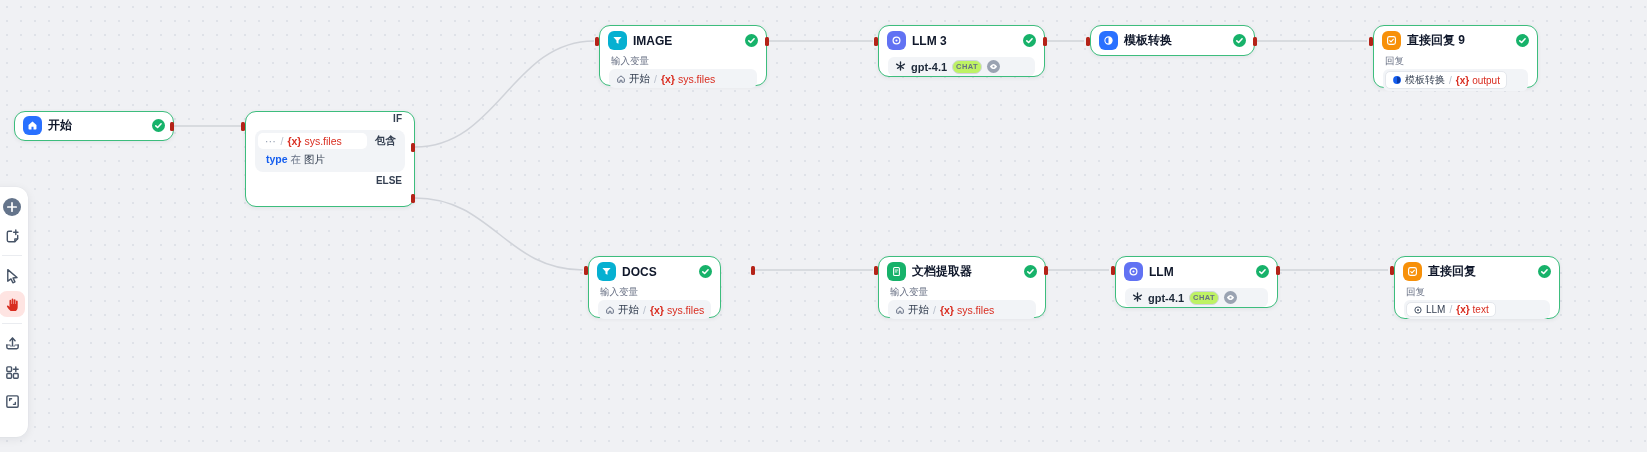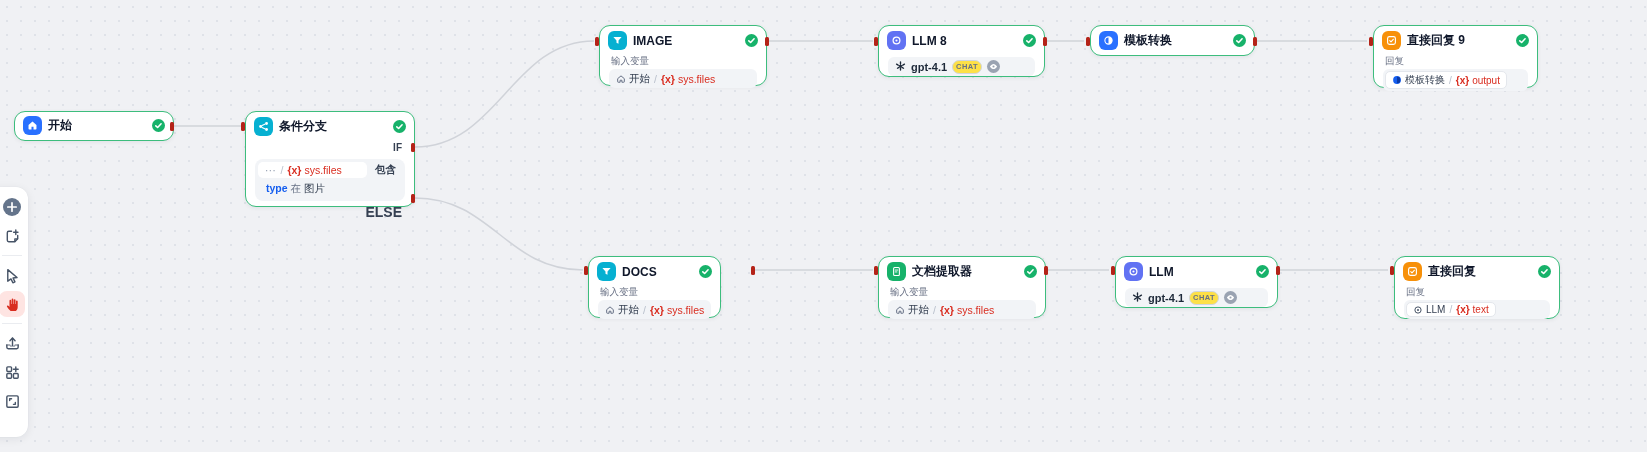--- a/index.html
+++ b/index.html
@@ -20,37 +20,37 @@
   .ntitle{font-size:12px;font-weight:700;color:#0f172a;flex:1;white-space:nowrap;}
   .ncheck{width:13px;height:13px;flex:none;display:flex;}
   .nlabel{font-size:9.5px;color:#676f83;padding:0 11px;line-height:12px;}
   .nfield{margin:2px 9px 8px;background:#f2f4f7;border-radius:6px;padding:0 7px;display:flex;
           align-items:center;gap:3px;font-size:10.5px;color:#354052;height:19px;white-space:nowrap;overflow:hidden;text-align:right;}
   .red{color:#d92d20;}
   .bx{color:#d92d20;font-weight:800;}
   .slash{color:#b9c0cc;padding:0 1px;}
   .refname{color:#354052;}
   .chat-badge{font-size:7.5px;border:1px solid #d0d5dd;border-radius:7px;padding:0 3px;color:#667085;
-              background:#fde047;height:12px;line-height:12px;font-weight:700;letter-spacing:.4px;}
+              background:#bef264;height:12px;line-height:12px;font-weight:700;letter-spacing:.4px;}
   .eye{width:13px;height:13px;border-radius:50%;background:#9aa3b2;display:flex;align-items:center;justify-content:center;flex:none;}
   .model-name{font-weight:600;color:#1d2939;font-size:11px;}
   
   .afield{margin:2px 9px 8px;background:#f2f4f7;border-radius:6px;padding:2px;display:flex;}
   .vchip{background:#fff;border:1px solid #e4e7ec;border-radius:5px;padding:1px 6px;display:flex;
          align-items:center;gap:3px;font-size:10px;color:#354052;white-space:nowrap;}
   
   .cond-if{text-align:right;font-size:10px;font-weight:700;color:#354052;padding:0 12px;height:15px;line-height:13px;}
   .cond-box{margin:3px 9px 0;background:#f2f4f7;border-radius:8px;padding:3px;font-size:10.5px;}
   .cond-row1{display:flex;align-items:center;}
   .cond-chip{flex:1;background:#fff;border-radius:5px;padding:2px 7px;display:flex;gap:3px;align-items:center;white-space:nowrap;}
   .cond-op{color:#354052;font-weight:600;padding:0 6px 0 8px;font-size:10.5px;}
   .cond-row2{padding:4px 8px 2px;color:#667085;}
   .cond-key{color:#155eef;font-weight:600;}
   .cond-val{color:#354052;}
-  .cond-else{text-align:right;font-size:14px;font-weight:700;color:#354052;padding:3px 12px 0;}
+  .cond-else{text-align:right;font-size:10px;font-weight:700;color:#354052;padding:3px 12px 0;}
   .ellipsis{color:#98a2b3;letter-spacing:1px;}
   .mini{display:flex;flex:none;}
   
   .toolbar{position:absolute;left:-16px;top:187px;width:44px;height:250px;background:#fff;border-radius:12px;
            box-shadow:0 2px 10px rgba(16,24,40,.08),0 0 0 0.5px #e9ebef;z-index:5;
            display:flex;flex-direction:column;align-items:flex-end;padding:7px 3px;box-sizing:border-box;gap:3px;}
   .tbtn{width:26px;height:26px;border-radius:8px;display:flex;align-items:center;justify-content:center;flex:none;}
   .tbtn.active{background:#fee4e2;}
   .tdiv{width:20px;height:1px;background:#eaecf0;margin:3px 3px 3px 0;flex:none;}
 </style>
@@ -101,37 +101,20 @@
       <span class="ncheck">
         <svg width="13" height="13" viewBox="0 0 12 12">
             <circle cx="6" cy="6" r="6" fill="#17b26a"></circle>
             <path d="M3.5 6.3l1.7 1.6 3.2-3.5" stroke="#fff" stroke-width="1.4" fill="none" stroke-linecap="round" stroke-linejoin="round"></path>
           </svg>
       </span>
     </div>
   </div>
 
   <div class="node" style="left:245px;top:111px;width:170px;height:96px">
-    <div class="nhead">
-      <span class="nicon" style="background:#06b0d1">
-        <svg width="13" height="13" viewBox="0 0 18 18">
-            <path d="M6.3 8.1l5.2-2.7M6.3 9.9l5.2 2.7" stroke="#fff" stroke-width="1.5"></path>
-            <circle cx="5" cy="9" r="2" fill="#fff"></circle>
-            <circle cx="13.2" cy="4.9" r="2" fill="#fff"></circle>
-            <circle cx="13.2" cy="13.1" r="2" fill="#fff"></circle>
-          </svg>
-      </span>
-      <span class="ntitle">条件分支</span>
-      <span class="ncheck">
-        <svg width="13" height="13" viewBox="0 0 12 12">
-            <circle cx="6" cy="6" r="6" fill="#17b26a"></circle>
-            <path d="M3.5 6.3l1.7 1.6 3.2-3.5" stroke="#fff" stroke-width="1.4" fill="none" stroke-linecap="round" stroke-linejoin="round"></path>
-          </svg>
-      </span>
-    </div>
     <div class="cond-if">IF</div>
     <div class="cond-box">
       <div class="cond-row1">
         <span class="cond-chip">
           <span class="ellipsis">⋯</span>
           <span class="slash">/</span>
           <span class="bx">{x}</span>
           <span class="red">sys.files</span>
         </span>
         <span class="cond-op">包含</span>
@@ -175,21 +158,21 @@
   </div>
 
   <div class="node" style="left:878px;top:25px;width:167px;height:52px">
     <div class="nhead">
       <span class="nicon" style="background:#6172f3">
         <svg width="13" height="13" viewBox="0 0 18 18">
             <circle cx="9" cy="9" r="4.7" fill="none" stroke="#fff" stroke-width="1.7"></circle>
             <circle cx="9" cy="9" r="1.5" fill="#fff"></circle>
           </svg>
       </span>
-      <span class="ntitle">LLM 8</span>
+      <span class="ntitle">LLM 3</span>
       <span class="ncheck">
         <svg width="13" height="13" viewBox="0 0 12 12">
             <circle cx="6" cy="6" r="6" fill="#17b26a"></circle>
             <path d="M3.5 6.3l1.7 1.6 3.2-3.5" stroke="#fff" stroke-width="1.4" fill="none" stroke-linecap="round" stroke-linejoin="round"></path>
           </svg>
       </span>
     </div>
     <div class="nfield" style="gap:5px">
       <span class="mini">
           <svg width="11" height="11" viewBox="0 0 12 12">

